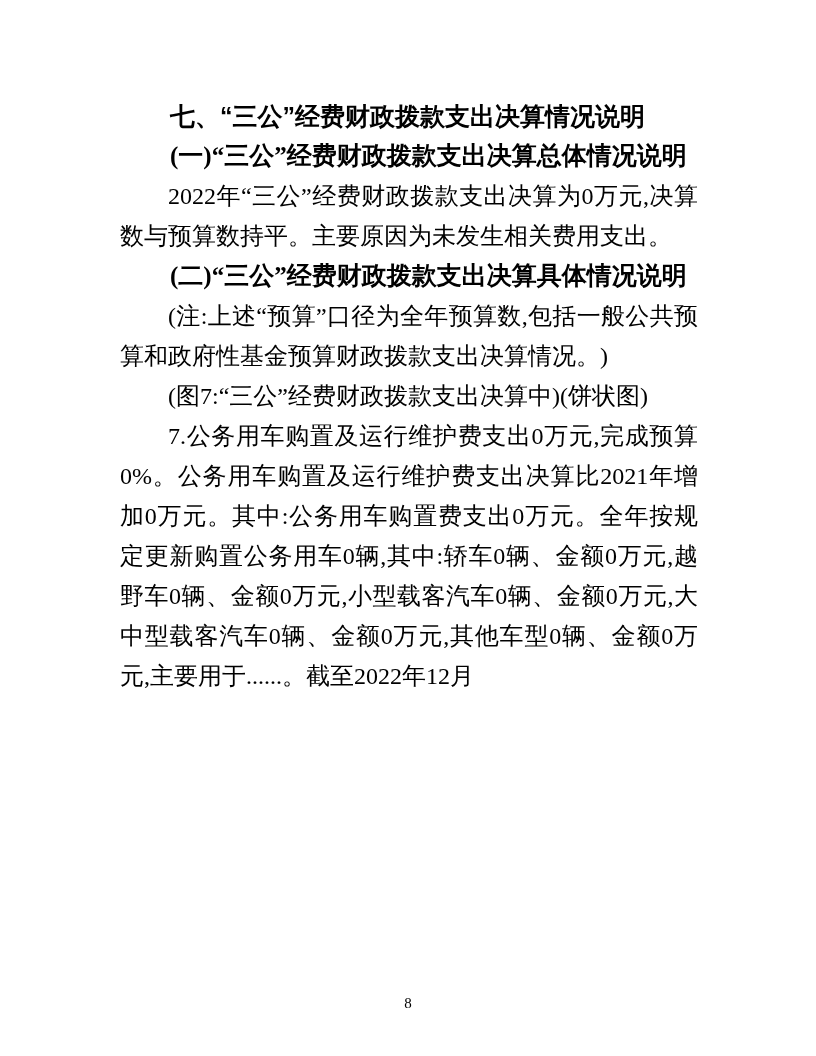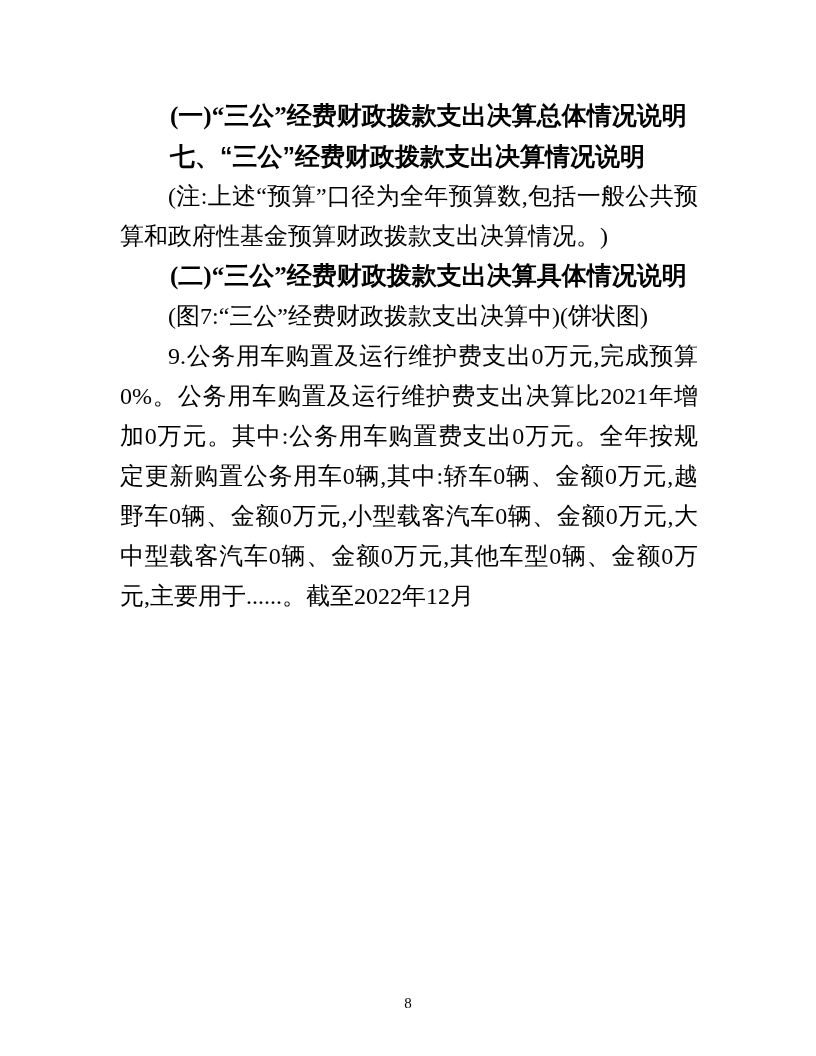--- a/index.html
+++ b/index.html
@@ -54,21 +54,22 @@
     font-family: "Liberation Serif", "DejaVu Serif", serif;
     font-size: 15px;
     color: #000000;
   }
 </style>
 </head>
 <body>
 
 <div class="page">
   <div class="content">
+    <p class="para p-h1">七、“三公”经费财政拨款支出决算情况说明</p>
     <p class="para p-h2">(一)“三公”经费财政拨款支出决算总体情况说明</p>
-    <p class="para p-h1">七、“三公”经费财政拨款支出决算情况说明</p>
+    <p class="para p-body">2022年“三公”经费财政拨款支出决算为0万元,决算数与预算数持平。主要原因为未发生相关费用支出。</p>
+    <p class="para p-h2">(二)“三公”经费财政拨款支出决算具体情况说明</p>
     <p class="para p-body">(注:上述“预算”口径为全年预算数,包括一般公共预算和政府性基金预算财政拨款支出决算情况。)</p>
-    <p class="para p-h2">(二)“三公”经费财政拨款支出决算具体情况说明</p>
     <p class="para p-body">(图7:“三公”经费财政拨款支出决算中)(饼状图)</p>
-    <p class="para p-body">9.公务用车购置及运行维护费支出0万元,完成预算0%。公务用车购置及运行维护费支出决算比2021年增加0万元。其中:公务用车购置费支出0万元。全年按规定更新购置公务用车0辆,其中:轿车0辆、金额0万元,越野车0辆、金额0万元,小型载客汽车0辆、金额0万元,大中型载客汽车0辆、金额0万元,其他车型0辆、金额0万元,主要用于......。截至2022年12月</p>
+    <p class="para p-body">7.公务用车购置及运行维护费支出0万元,完成预算0%。公务用车购置及运行维护费支出决算比2021年增加0万元。其中:公务用车购置费支出0万元。全年按规定更新购置公务用车0辆,其中:轿车0辆、金额0万元,越野车0辆、金额0万元,小型载客汽车0辆、金额0万元,大中型载客汽车0辆、金额0万元,其他车型0辆、金额0万元,主要用于......。截至2022年12月</p>
   </div>
   <div class="page-footer">8</div>
 </div>
 
 </body></html>

